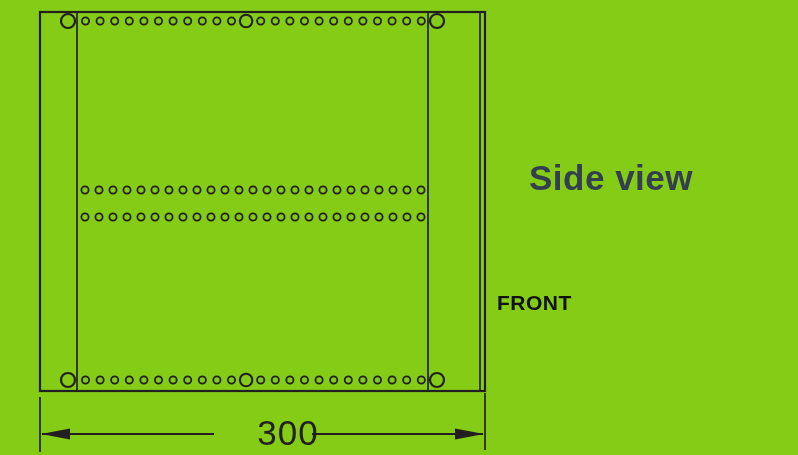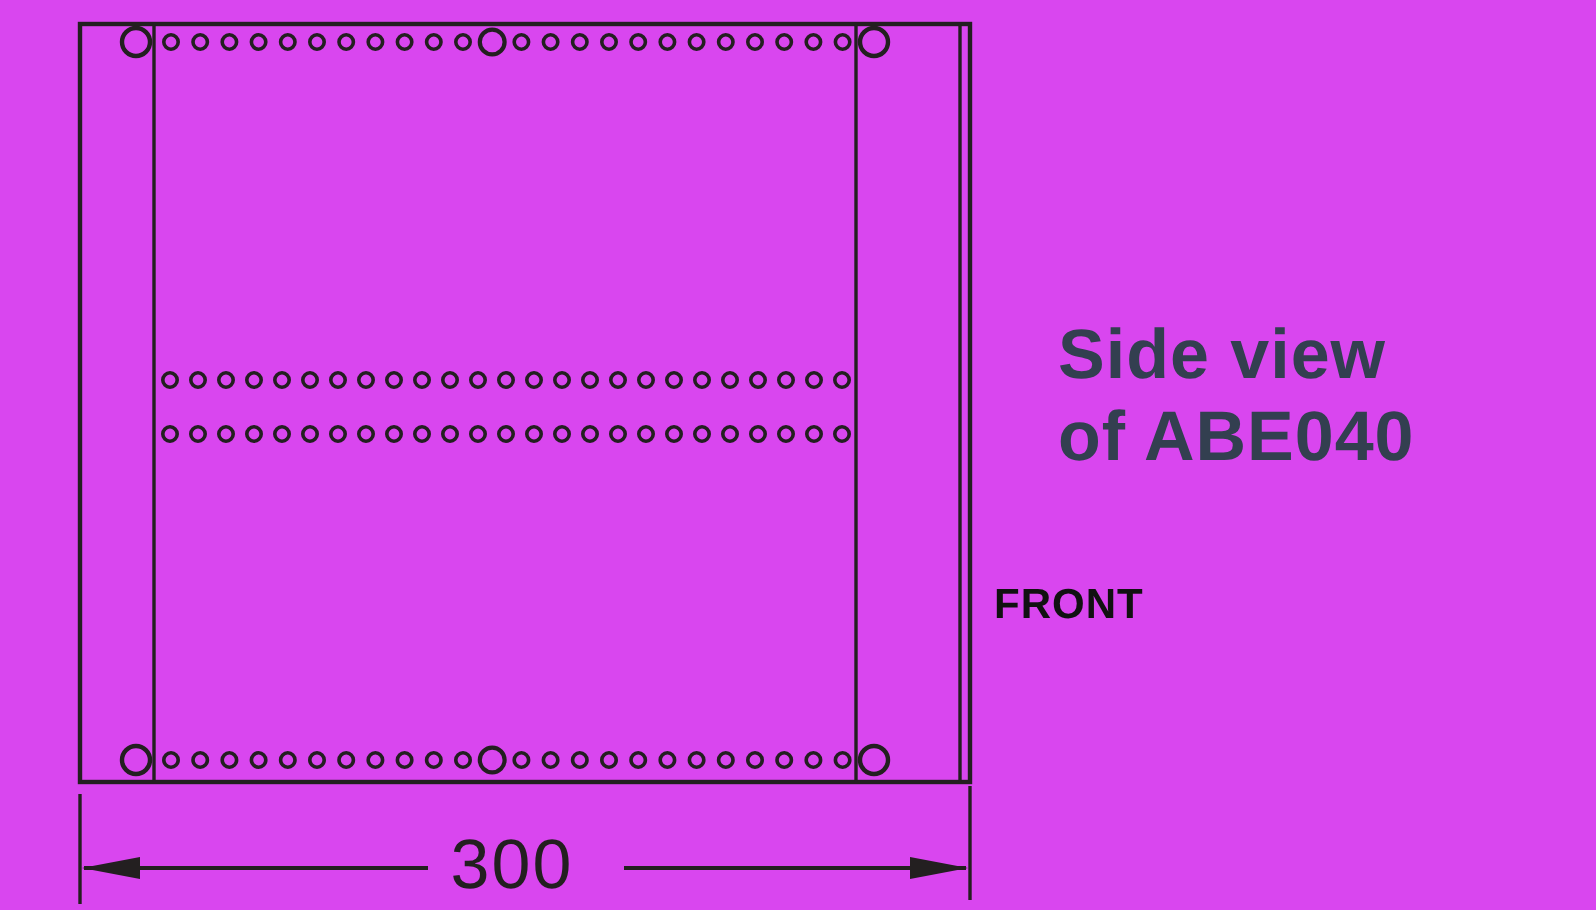--- a/index.html
+++ b/index.html
@@ -4,21 +4,21 @@
 <style>
   html, body {
     margin: 0;
     padding: 0;
     background: #ffffff;
   }
   .canvas {
     position: relative;
     width: 798px;
     height: 455px;
-    background: #d946ef;
+    background: #84cc16;
     overflow: hidden;
     font-family: "Liberation Sans", sans-serif;
   }
   #diagram {
     position: absolute;
     left: 0;
     top: 0;
   }
   .title {
     position: absolute;
@@ -37,21 +37,21 @@
     top: 290px;
     font-size: 21px;
     line-height: 25px;
     font-weight: 700;
     color: #111111;
     letter-spacing: 0.5px;
     white-space: nowrap;
   }
   .dim-label {
     position: absolute;
-    left: 206px;
+    left: 238px;
     top: 414px;
     width: 100px;
     text-align: center;
     font-size: 35px;
     line-height: 38px;
     font-weight: 400;
     color: #231F20;
     letter-spacing: 1px;
   }
 </style>
@@ -170,20 +170,19 @@
       <line x1="40" y1="397" x2="40" y2="452" stroke="#231F20" stroke-width="1.7"></line>
       <line x1="485" y1="393" x2="485" y2="450" stroke="#231F20" stroke-width="1.7"></line>
       <line x1="42" y1="434" x2="214" y2="434" stroke="#231F20" stroke-width="2"></line>
       <line x1="312" y1="434" x2="483" y2="434" stroke="#231F20" stroke-width="2"></line>
       <polygon points="41,434 70,428.5 70,439.5" fill="#231F20"></polygon>
       <polygon points="484,434 455,428.5 455,439.5" fill="#231F20"></polygon>
     </svg>
 
   <div class="title">
     <div>Side view</div>
-    <div>of ABE040</div>
   </div>
 
   <div class="front">FRONT</div>
 
   <div class="dim-label">300</div>
 
 </div>
 
 </body></html>

